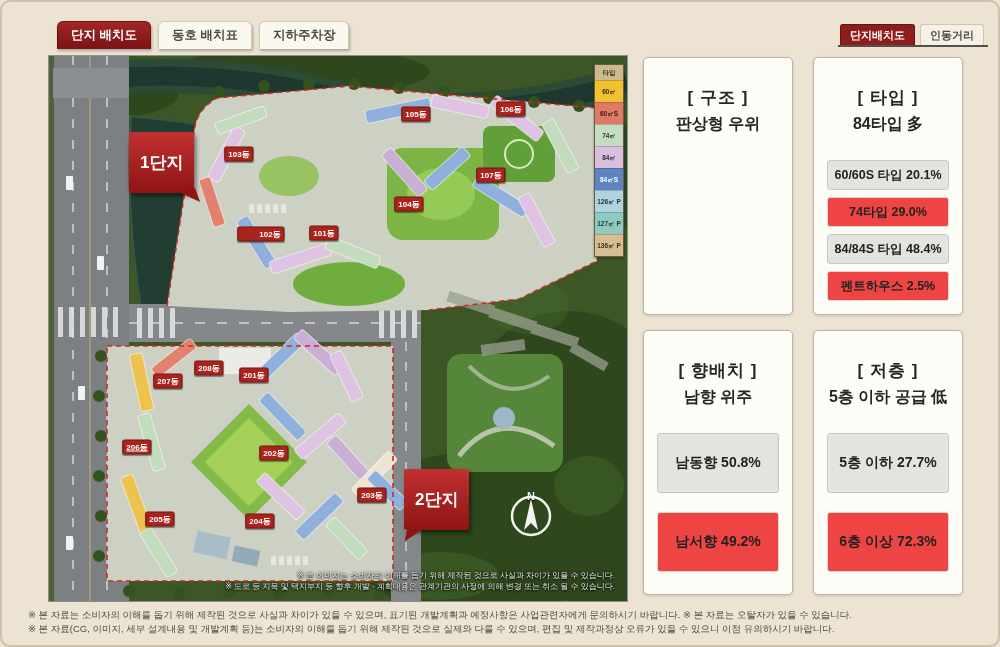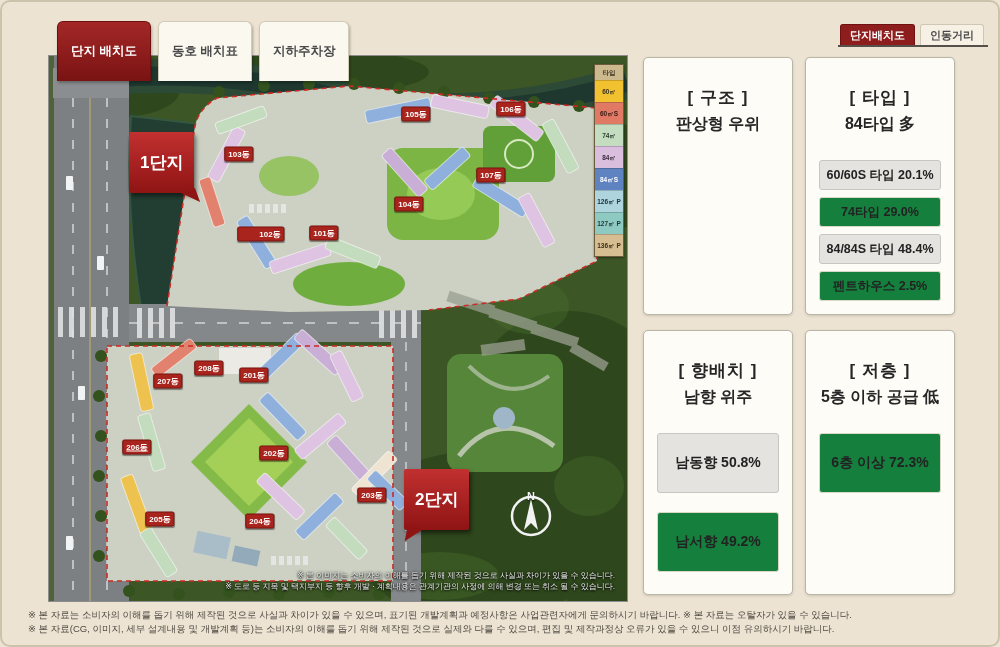--- a/index.html
+++ b/index.html
@@ -6,21 +6,21 @@
   body{
     width:1000px;height:647px;position:relative;overflow:hidden;
     background:#ece3d2;
     font-family:"Liberation Sans","DejaVu Sans",sans-serif;
   }
   .frame{position:absolute;inset:0;border:2px solid #cdc2ac;border-radius:10px;pointer-events:none;z-index:50}
 
   
   #main-tabs{position:absolute;left:57px;top:21px;display:flex;gap:7px;z-index:5}
   .tab{
-    height:27px;padding:16px 13px;display:flex;align-items:center;justify-content:center;
+    height:27px;padding:0 13px;display:flex;align-items:center;justify-content:center;
     font-size:12.5px;font-weight:bold;color:#4a4a4a;background:#fbf8ef;
     border:1px solid #d2cab8;border-bottom:none;border-radius:6px 6px 0 0;
     box-shadow:1px 2px 3px rgba(0,0,0,.28);cursor:pointer;white-space:nowrap;
   }
   .tab.active{background:linear-gradient(#a32727,#7a1313);color:#fff;border-color:#6d1010}
 
   
   #view-strip{position:absolute;left:838px;top:24px;width:150px;border-bottom:2px solid #55504a;z-index:5}
   #view-tabs{display:flex;gap:5px;padding-left:2px}
   .vtab{
@@ -58,33 +58,33 @@
   .compass{position:absolute;left:452px;top:434px;width:60px;text-align:center;z-index:6;color:#f2f2f2}
   .compass .n{font-size:11px;font-weight:bold;text-shadow:0 1px 2px #000;line-height:12px}
 
   .caption{position:absolute;right:12px;bottom:9px;z-index:6;
     font-size:8px;line-height:11px;color:#e9e9e9;text-align:right;
     text-shadow:0 1px 2px #000,0 0 3px #000;white-space:nowrap}
 
   
   #panels{
     position:absolute;left:643px;top:57px;width:312px;height:387px;
-    display:grid;grid-template-columns:150px 150px;grid-template-rows:258px 265px;gap:15px 12px;
+    display:grid;grid-template-columns:150px 150px;grid-template-rows:258px 265px;gap:15px 20px;
   }
   .panel{
     background:#fdfcf7;border:1px solid #b9b5a7;border-radius:5px;
     box-shadow:0 1px 3px rgba(0,0,0,.15);text-align:center;padding-top:30px;box-sizing:border-box;
   }
   .panel h3{margin:0;font-size:17px;font-weight:bold;color:#262626;letter-spacing:1px;line-height:20px}
   .panel .sub{font-size:16px;font-weight:bold;color:#262626;margin-top:6px;line-height:20px}
   .stats{margin-top:26px;padding:0 13px;display:flex;flex-direction:column;gap:19px}
   .stat{
     height:58px;display:flex;align-items:center;justify-content:center;
     font-size:14px;font-weight:bold;color:#222;
-    background:#15803d;border:1px solid #dcd8c8;border-radius:3px;white-space:nowrap;
+    background:#ef4444;border:1px solid #dcd8c8;border-radius:3px;white-space:nowrap;
   }
   .stat.hl{background:#e4e3df;border-color:#c7c6c1}
   .stats.small{gap:7px;margin-top:26px}
   .stats.small .stat{height:28px;font-size:12.5px}
 
   
   #footnotes{position:absolute;left:28px;top:608px;font-size:9.5px;color:#4f4a42;line-height:14px;white-space:nowrap}
 </style>
 </head>
 <body>
@@ -356,20 +356,21 @@
       <div class="sub">남향 위주</div>
       <div class="stats">
         <div class="stat hl">남동향 50.8%</div>
         <div class="stat">남서향 49.2%</div>
       </div>
     </section>
     <section class="panel">
       <h3>[ 저층 ]</h3>
       <div class="sub">5층 이하 공급 低</div>
       <div class="stats">
+        <div class="stat hl">5층 이하 27.7%</div>
         <div class="stat">6층 이상 72.3%</div>
       </div>
     </section>
   </div>
 
 <div id="footnotes">
     <div>※ 본 자료는 소비자의 이해를 돕기 위해 제작된 것으로 사실과 차이가 있을 수 있으며, 표기된 개발계획과 예정사항은 사업관련자에게 문의하시기 바랍니다.  ※ 본 자료는 오탈자가 있을 수 있습니다.</div>
     <div>※ 본 자료(CG, 이미지, 세부 설계내용 및 개발계획 등)는 소비자의 이해를 돕기 위해 제작된 것으로 실제와 다를 수 있으며, 편집 및 제작과정상 오류가 있을 수 있으니 이점 유의하시기 바랍니다.</div>
   </div>
 

